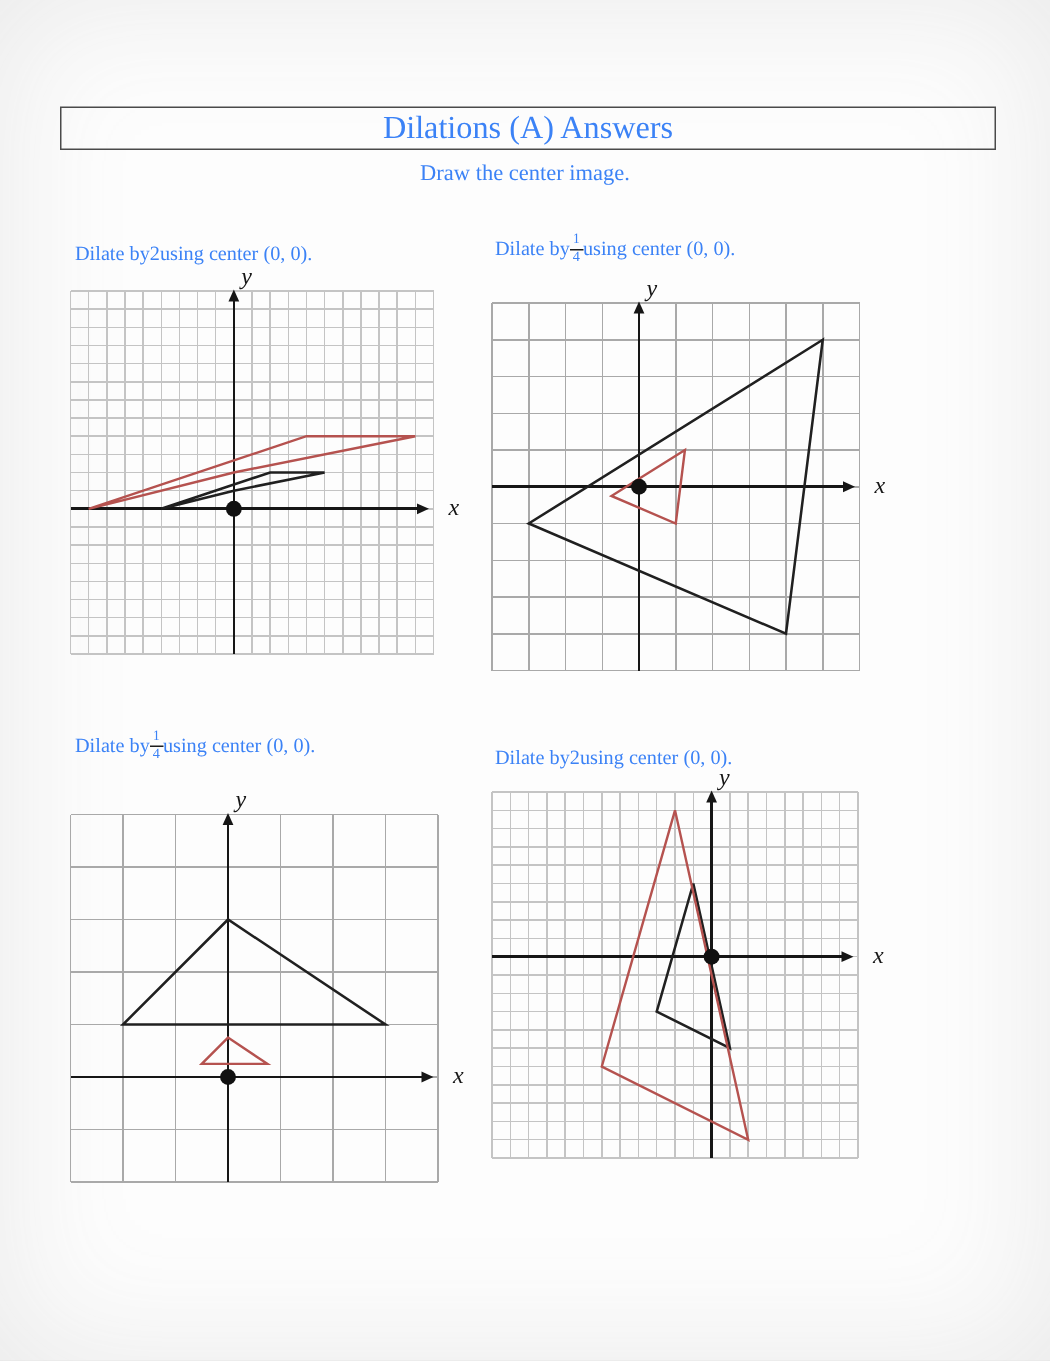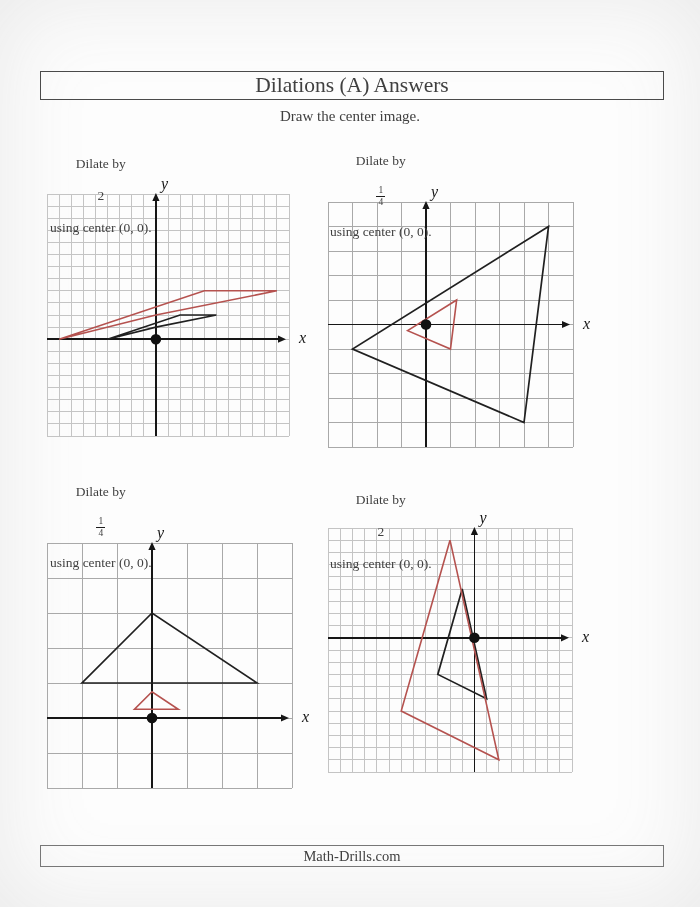--- a/index.html
+++ b/index.html
@@ -1,21 +1,21 @@
 <!DOCTYPE html>
 <html><head>
 <meta charset="utf-8">
 <style>
   html,body { margin:0; padding:0; background:#e8e8e8; }
   .page {
     position:relative; width:700px; height:907px; margin:0 auto;
     background:#fdfdfd;
     box-shadow: inset 0 0 90px rgba(110,110,110,0.14);
     font-family:"Liberation Serif","DejaVu Serif",serif;
-    color:#404040;
+    color:#3b82f6;
     overflow:hidden;
   }
   .title-box {
     position:absolute; left:40px; top:71px; width:622px; height:27px;
     border:1px solid #4a4a4a; background:transparent;
     text-align:center; line-height:27px; font-size:21.5px;
   }
   .subtitle {
     position:absolute; left:0; top:108px; width:700px;
     text-align:center; font-size:15px;
@@ -23,22 +23,22 @@
   .footer-box {
     position:absolute; left:40px; top:845px; width:622px; height:20px;
     border:1px solid #777; text-align:center; line-height:20px; font-size:14.5px;
   }
   .panel { position:absolute; }
   .p1 { left:50px;  top:156px; }
   .p2 { left:330px; top:153px; }
   .p3 { left:50px;  top:484px; }
   .p4 { left:330px; top:492px; }
   .caption {
-    position:relative; height:26px; display:flex; align-items:center; gap:16px;
-    font-size:13.5px; white-space:nowrap; z-index:2;flex-direction:column;
+    position:relative; height:26px; display:flex; align-items:center; gap:0;
+    font-size:13.5px; white-space:nowrap; z-index:2;
   }
   .frac { display:inline-flex; flex-direction:column; text-align:center;
           font-size:9.5px; line-height:1.15; }
   .frac .num { border-bottom:1px solid #1c1c1c; padding:0 2px; }
   .frac .den { padding-top:0px; }
   .plot { position:absolute; z-index:1; }
   .p1 .plot { left:-5px; top:18px; }
   .p2 .plot { left:-4px; top:29px; }
   .p3 .plot { left:-5px; top:39px; }
   .p4 .plot { left:-4px; top:16px; }
@@ -251,17 +251,14 @@
         <line x1="148.39999999999998" y1="264" x2="148.39999999999998" y2="26" stroke="#161616" stroke-width="1.8" shape-rendering="crispEdges"></line>
         <polygon points="148.39999999999998,19 144.79999999999998,27 151.99999999999997,27" fill="#161616"></polygon>
         <text x="256" y="133.8" font-style="italic" font-size="16" fill="#161616" font-family="&quot;Liberation Serif&quot;,&quot;DejaVu Serif&quot;,serif">x</text>
         <text x="153.39999999999998" y="15" font-style="italic" font-size="16" fill="#161616" font-family="&quot;Liberation Serif&quot;,&quot;DejaVu Serif&quot;,serif">y</text>
         <polygon points="136.2,81 111.8,166.39999999999998 160.6,190.79999999999998" fill="none" stroke="#202020" stroke-width="1.7"></polygon>
         <polygon points="124,32.2 75.19999999999999,203 172.79999999999998,251.79999999999998" fill="none" stroke="#b5524f" stroke-width="1.6"></polygon>
         <circle cx="148.39999999999998" cy="129.8" r="5.3" fill="#111111"></circle>
       </svg>
   </section>
 
-  <div class="footer-box">
-    <span>Math-Drills.com</span>
-  </div>
 
 </div>
 
 </body></html>

